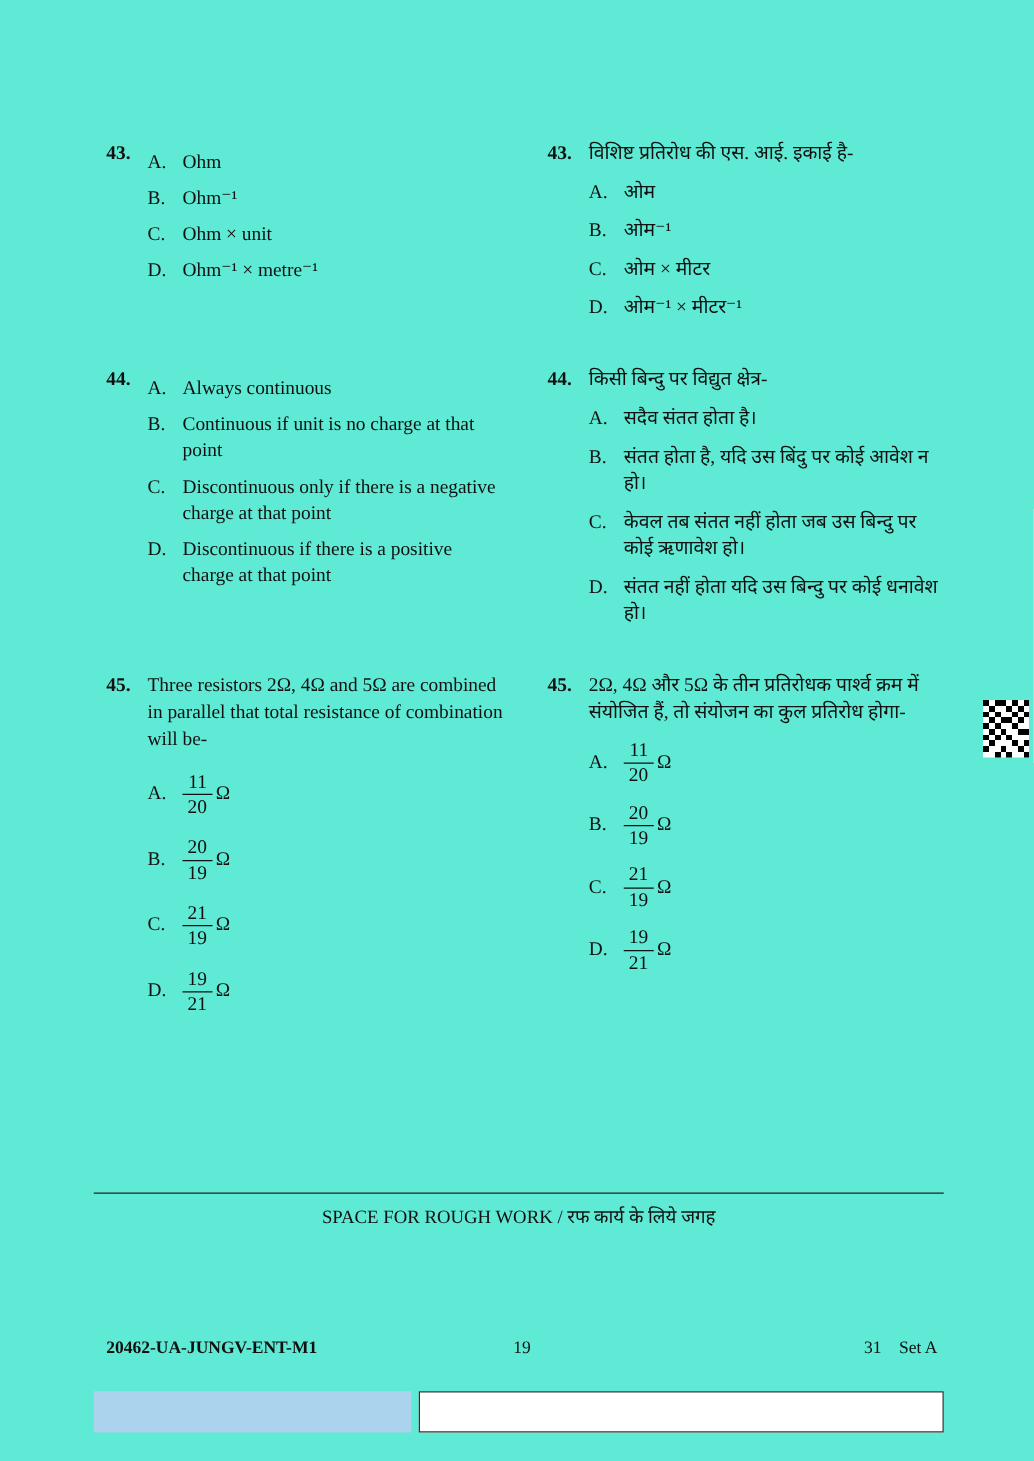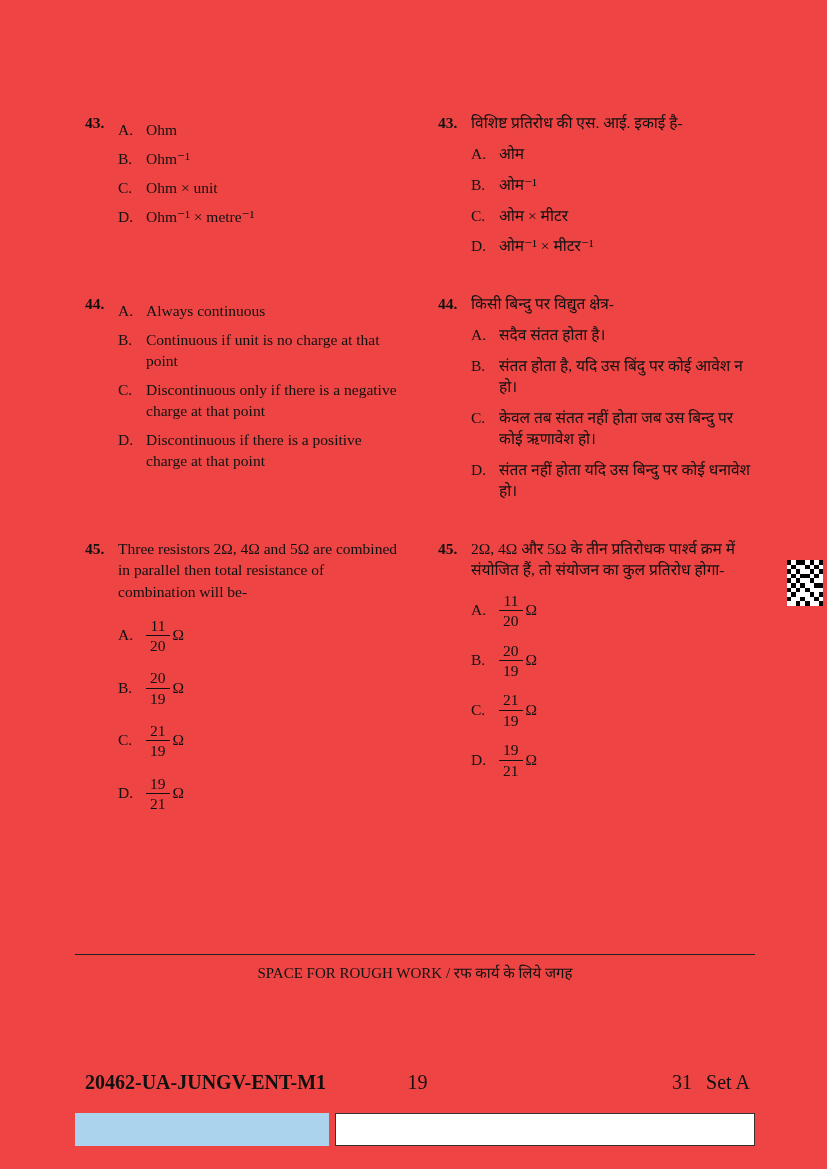--- a/index.html
+++ b/index.html
@@ -1,19 +1,19 @@
 <!DOCTYPE html>
 <html><head>
 <meta charset="utf-8">
 <style>
   html,body{margin:0;padding:0;background:#e9e9e9;}
   .page{
     position:relative;
     width:827px;height:1169px;
-    background:#ef4444;
+    background:#5eead4;
     margin:0 auto;
     font-family:"Liberation Serif","DejaVu Serif",serif;
     font-size:15.5px;
     color:#111;
     overflow:hidden;
   }
   .content{
     position:absolute;
     top:112px;left:85px;right:70px;
     display:flex;flex-direction:column;
@@ -50,21 +50,21 @@
     text-align:center;
     font-weight:normal;
     font-size:15px;
   }
   .footer-row{
     position:absolute;
     top:1071px;left:85px;width:665px;
     display:grid;
     grid-template-columns:1fr auto 1fr;
     align-items:baseline;
-    font-size:20px;
+    font-size:14px;
   }
   .footer-code{font-weight:bold;}
   .footer-page{text-align:center;}
   .footer-set{text-align:right;font-weight:normal;}
   .footer-set .set-label{margin-left:14px;}
   .bottom-bar{
     position:absolute;
     top:1113px;left:75px;right:72px;
     display:flex;gap:6px;height:33px;
   }
@@ -184,21 +184,21 @@
           </div>
         </div>
       </div>
     </div>
 
     <div class="qrow">
       <div class="qcell en">
         <div class="q-head">
           <span class="q-num">45.</span>
           <div class="q-body">
-            <div class="q-text">Three resistors 2Ω, 4Ω and 5Ω are combined in parallel then total resistance of combination will be-</div>
+            <div class="q-text">Three resistors 2Ω, 4Ω and 5Ω are combined in parallel that total resistance of combination will be-</div>
             <div class="options">
               <div class="option frac-option">
                 <span class="opt-letter">A.</span>
                 <span class="fraction">
                   <span class="frac-num">11</span>
                   <span class="frac-den">20</span>
                 </span>
                 <span class="frac-unit">Ω</span>
               </div>
               <div class="option frac-option">

